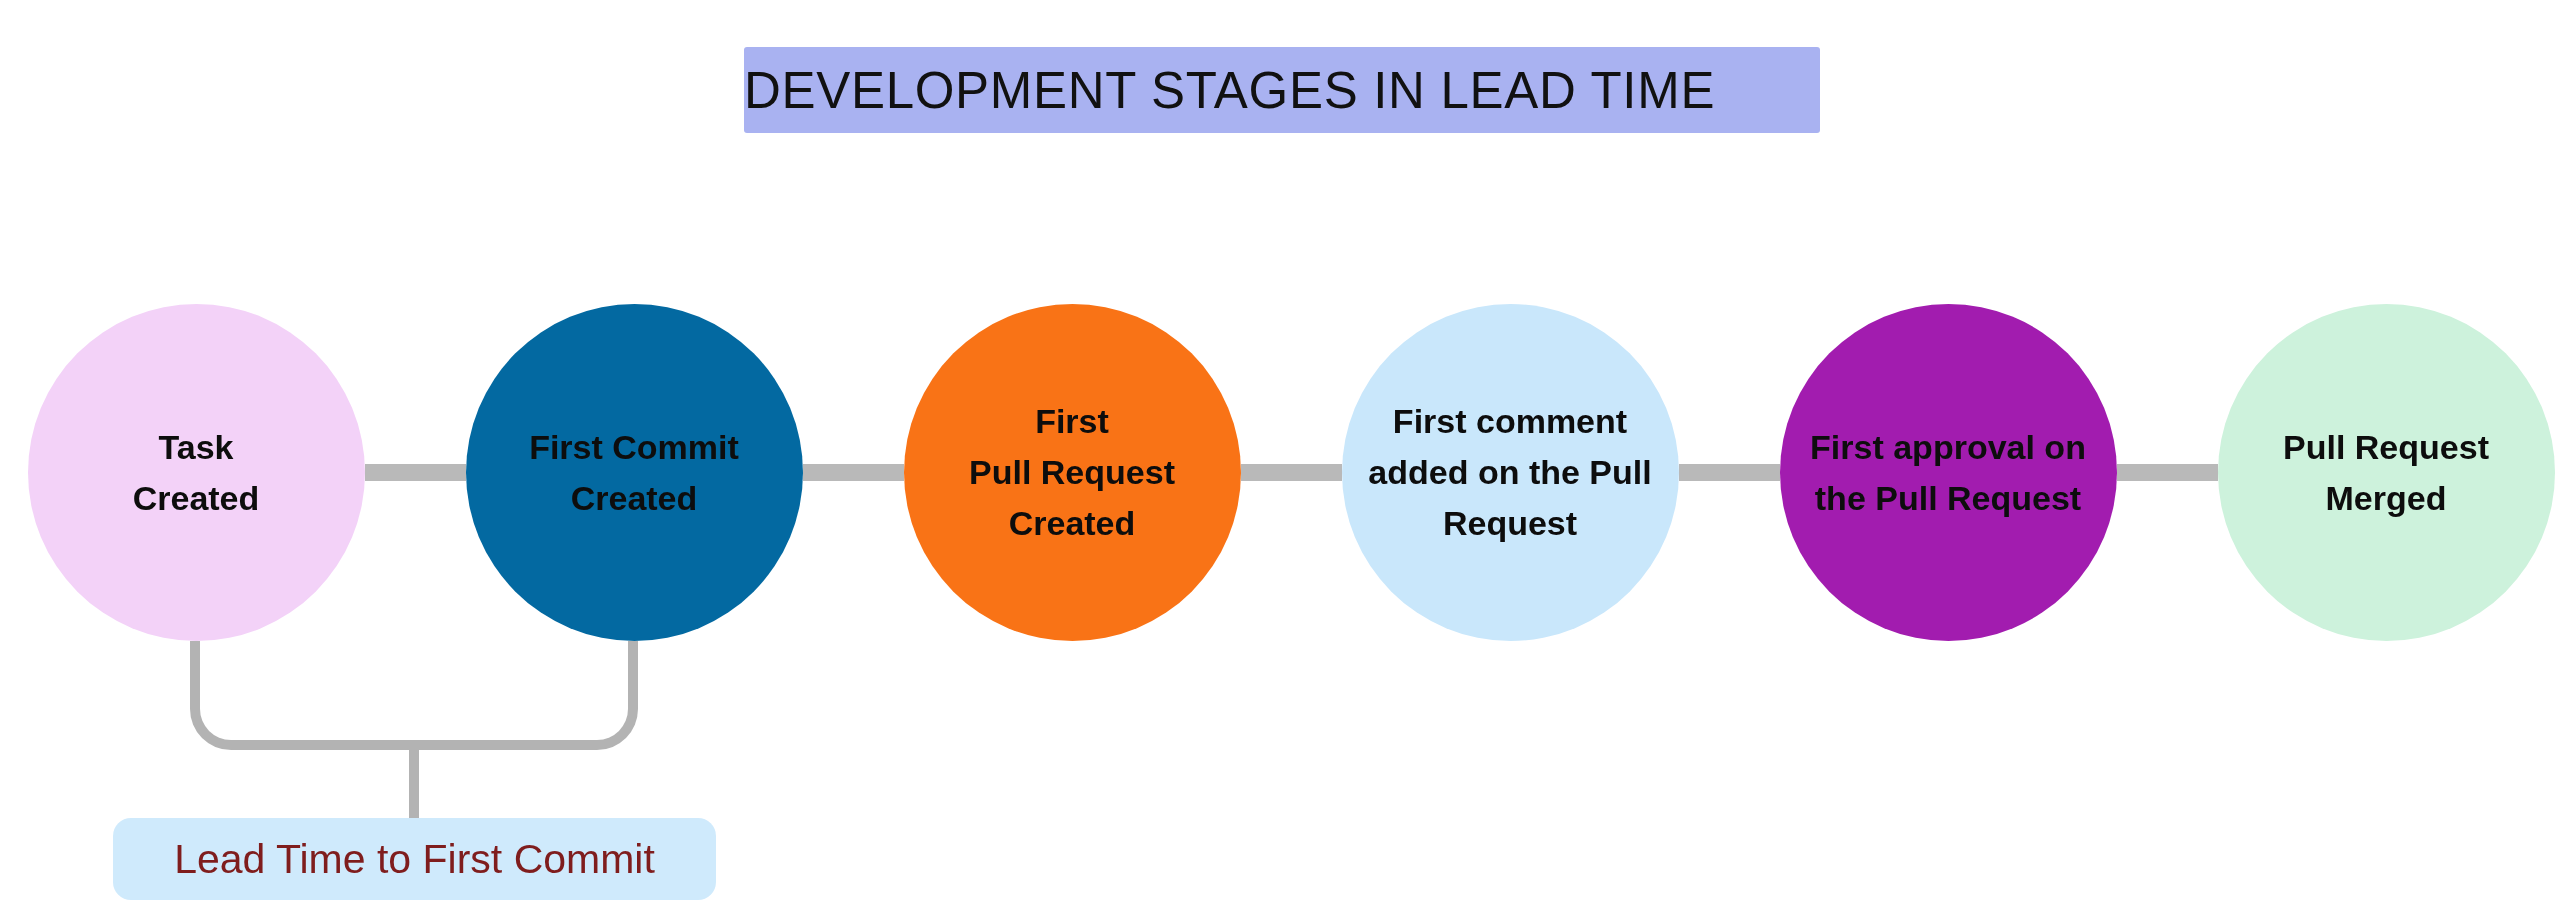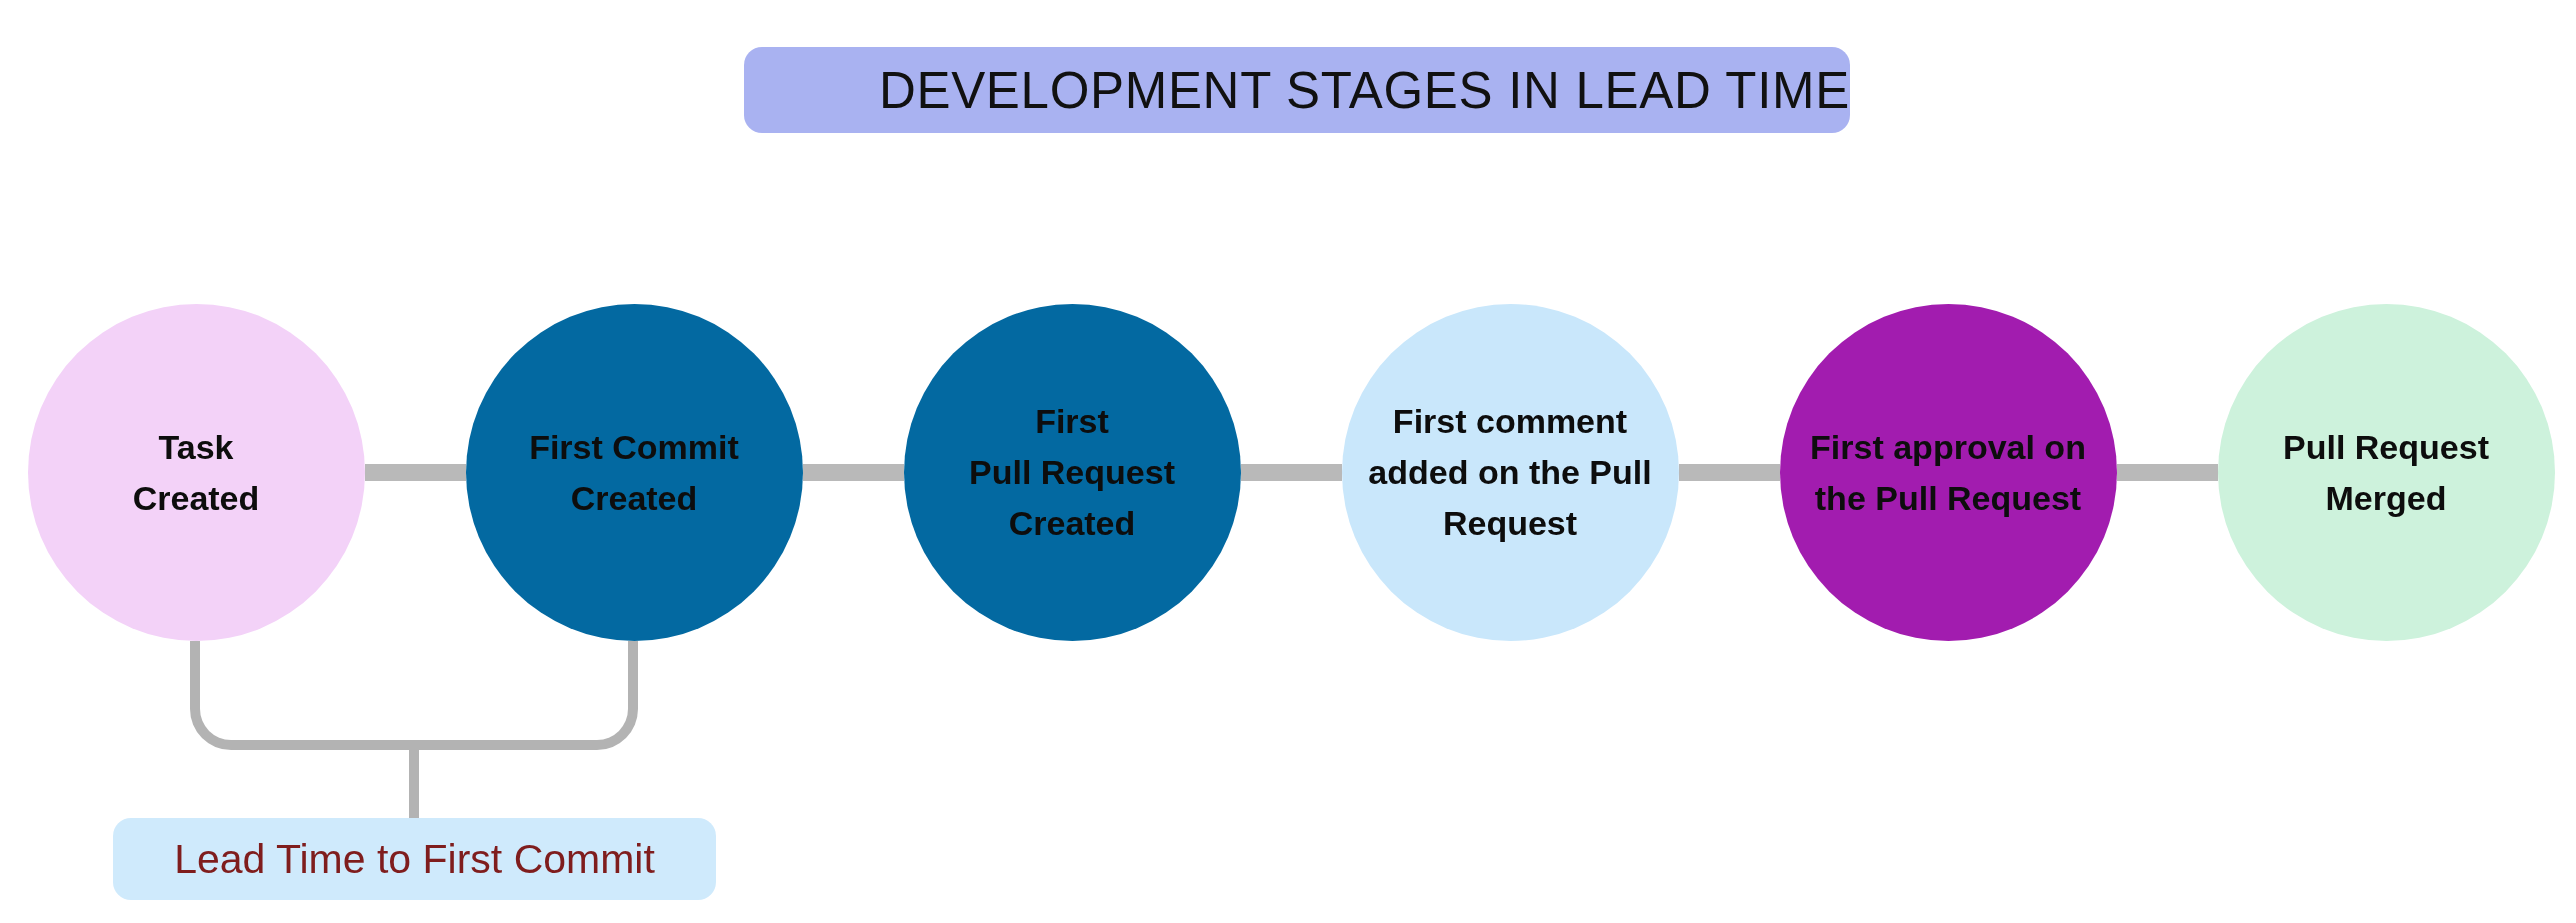--- a/index.html
+++ b/index.html
@@ -8,22 +8,22 @@
     width: 2576px;
     height: 923px;
     background: #ffffff;
     overflow: hidden;
     font-family: "Liberation Sans", sans-serif;
   }
   .title-banner {
     position: absolute;
     left: 744px; top: 47px;
     width: 1076px; height: 86px;
-    border-radius: 18px;
-    display: flex; align-items: center; justify-content: flex-end; padding-left: 30px;
+    border-radius: 3px;
+    display: flex; align-items: center; justify-content: flex-start;
   }
   .title-text {
     font-size: 51px;
     font-weight: 500;
     letter-spacing: 0.7px;
     color: #111111;
     white-space: nowrap;
   }
   .stages-row {
     position: absolute;
@@ -93,21 +93,21 @@
       <div class="stage-circle" style="background: rgb(243, 210, 248);">
     <span class="stage-label">Task
 Created</span>
   </div>
       <div class="connector" style="background: rgb(185, 185, 185);"></div>
       <div class="stage-circle" style="background: #0369a1;">
     <span class="stage-label">First Commit
 Created</span>
   </div>
       <div class="connector" style="background: rgb(185, 185, 185);"></div>
-      <div class="stage-circle" style="background: #0369a1;">
+      <div class="stage-circle" style="background: #f97316;">
     <span class="stage-label">First
 Pull Request
 Created</span>
   </div>
       <div class="connector" style="background: rgb(185, 185, 185);"></div>
       <div class="stage-circle" style="background: rgb(201, 231, 251); justify-content: center;">
     <span class="stage-label">First comment
 added on the Pull
 Request</span>
   </div>

